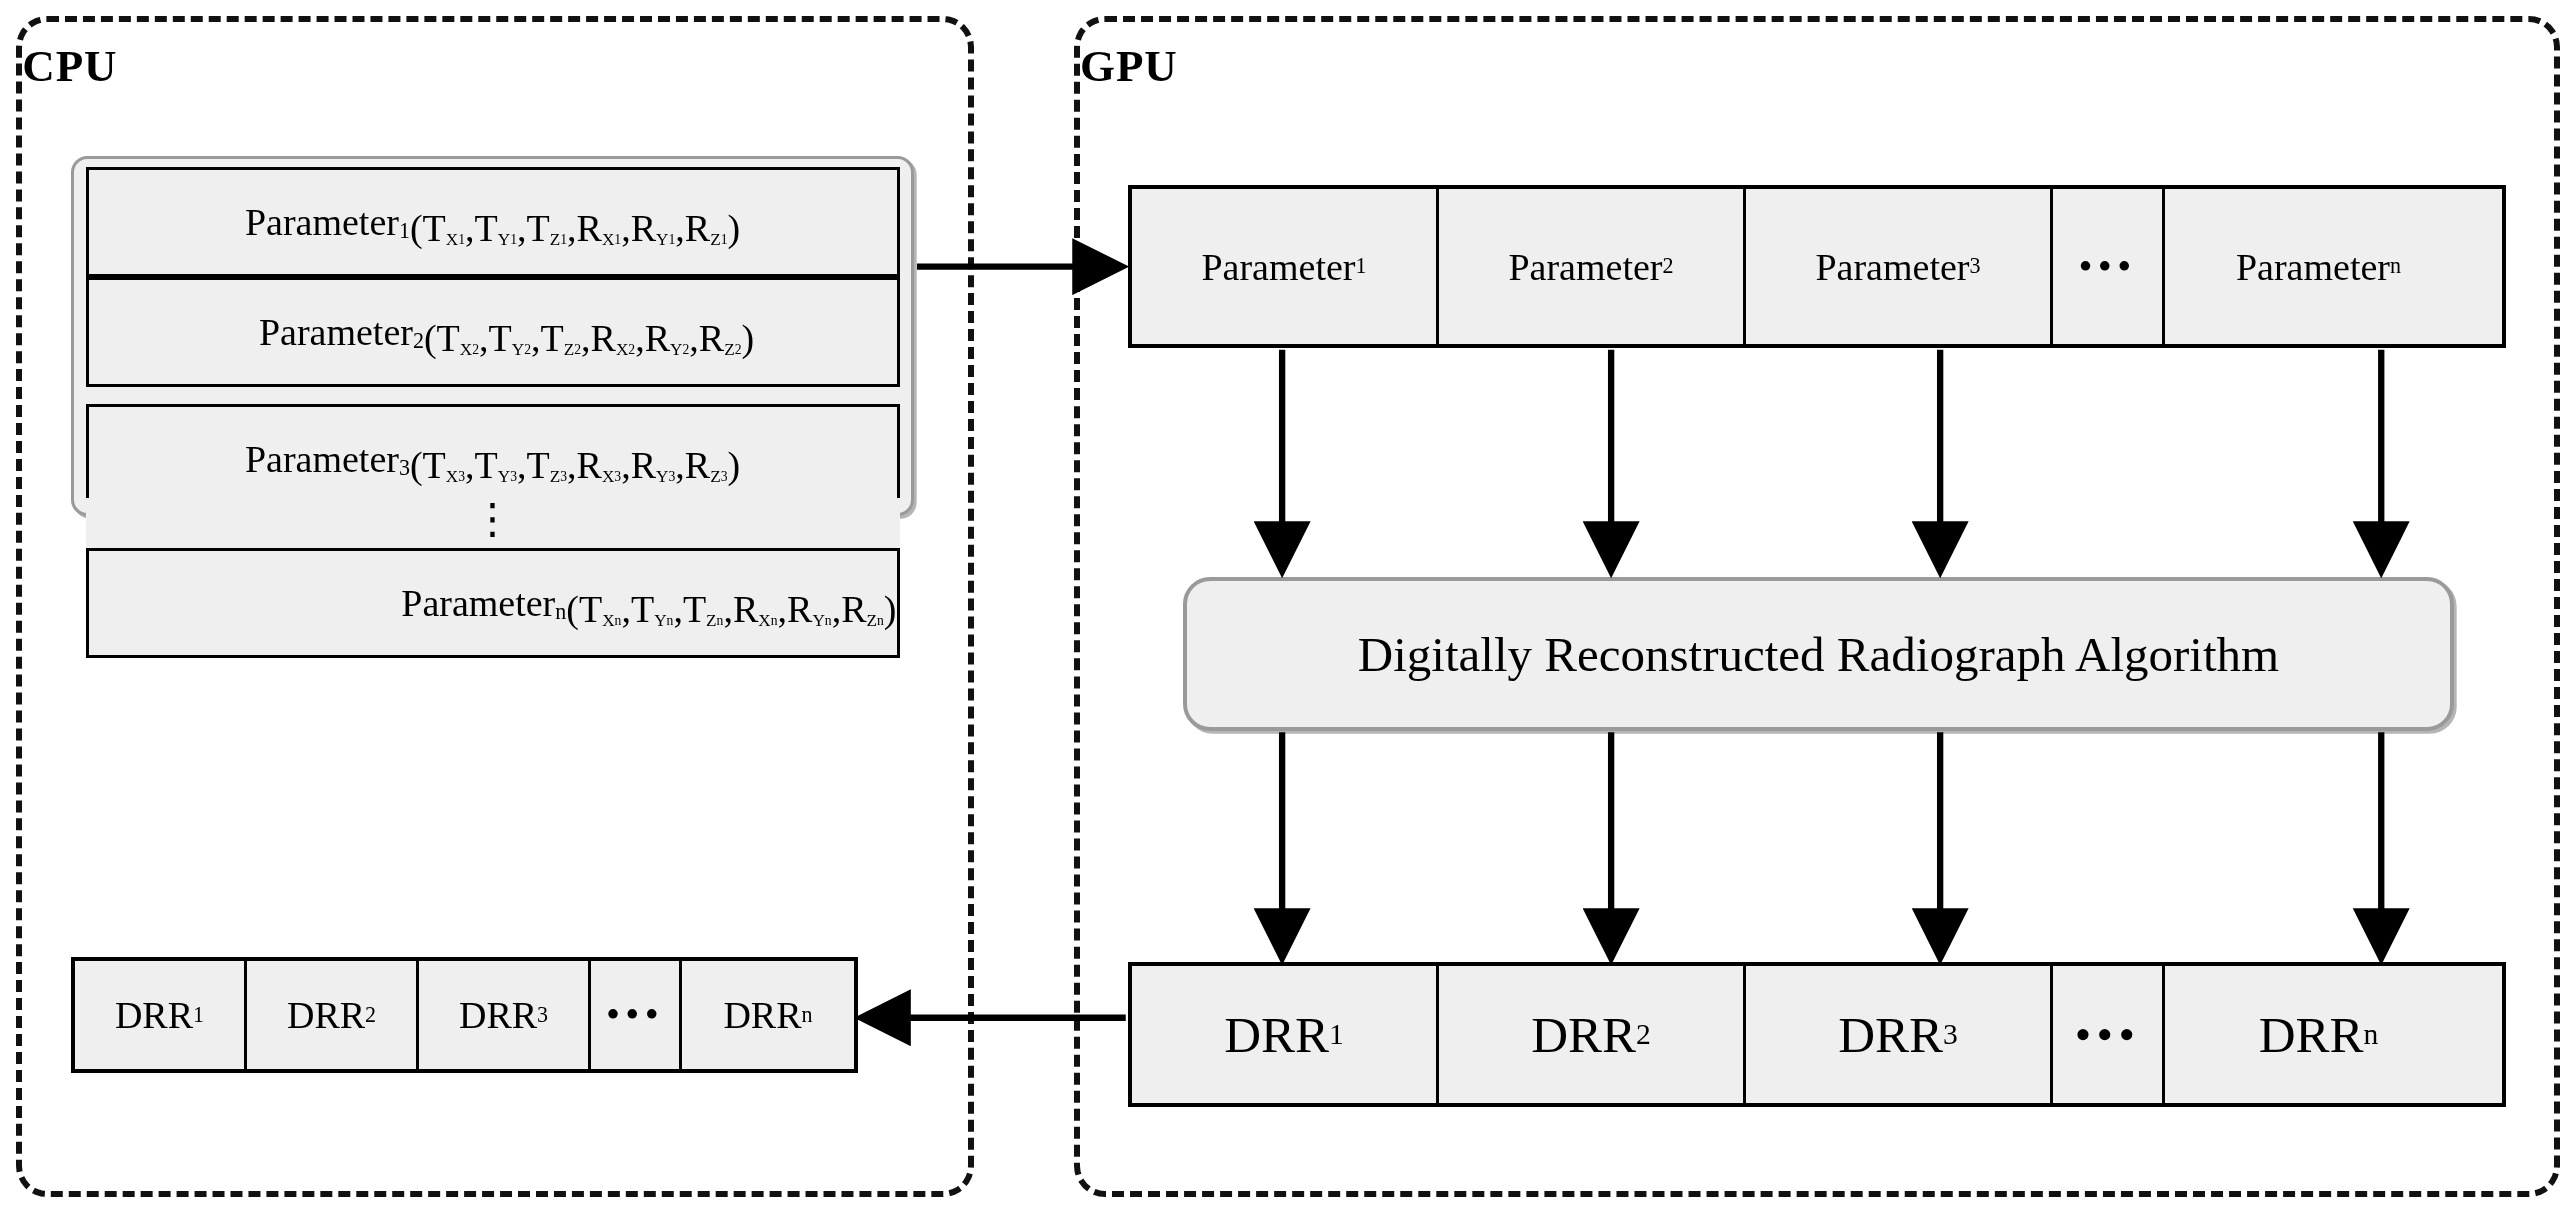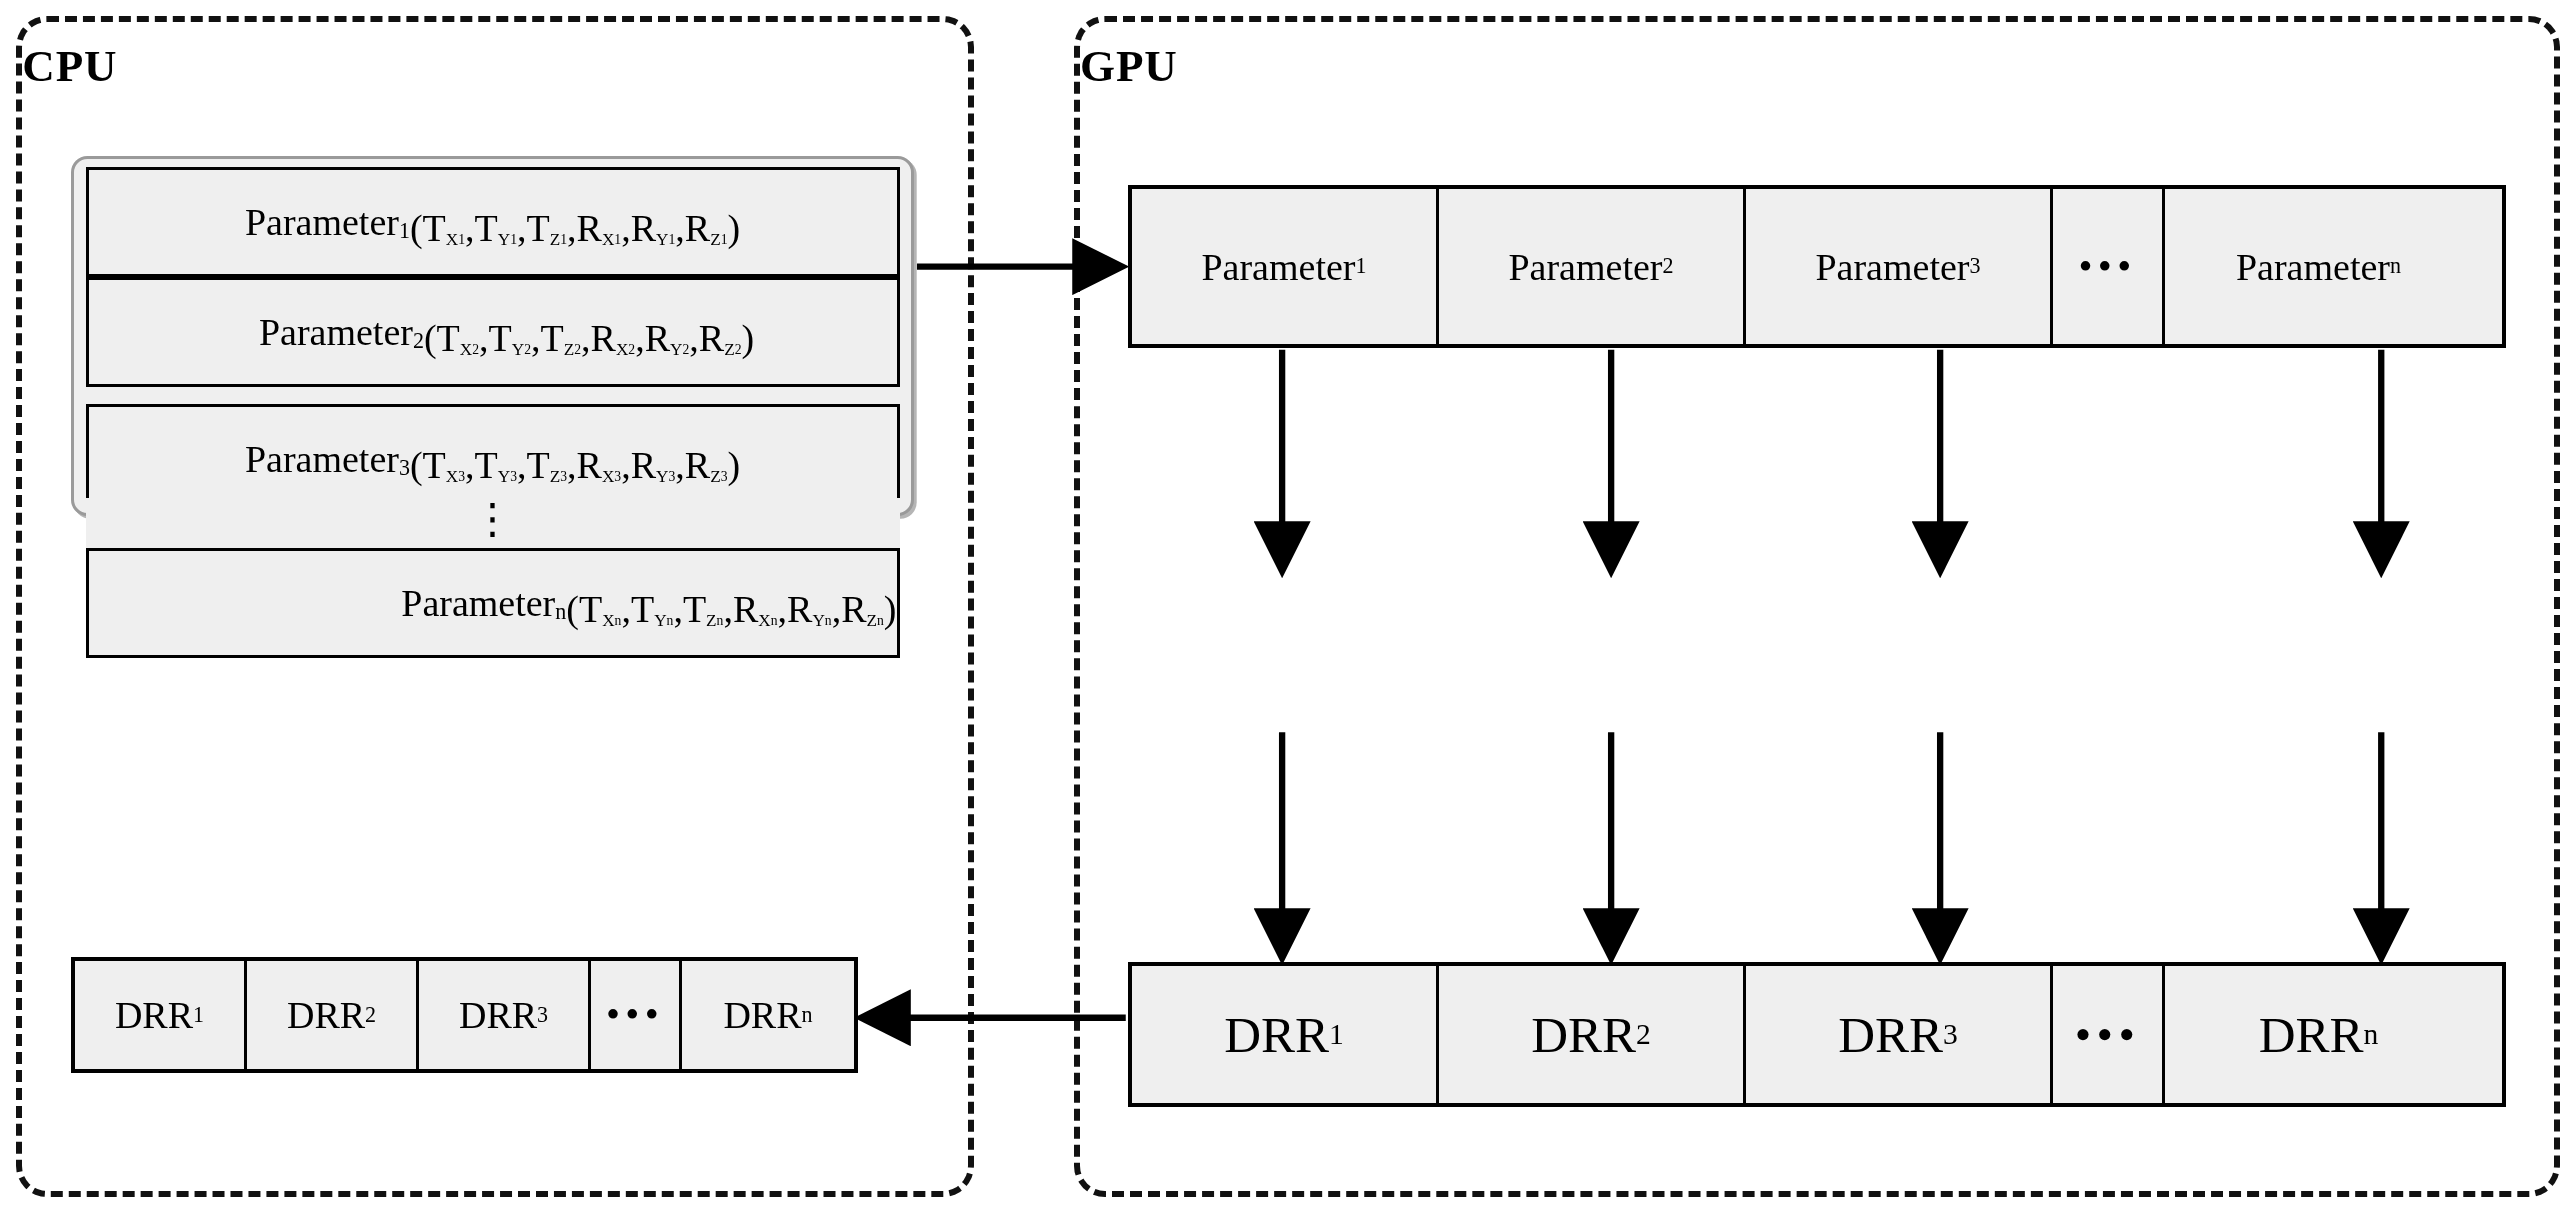--- a/index.html
+++ b/index.html
@@ -241,20 +241,23 @@
   <div class="strip" id="gpu-param-strip">
     <div class="cell wide">Parameter<span class="sub">1</span></div>
     <div class="cell wide">Parameter<span class="sub">2</span></div>
     <div class="cell wide">Parameter<span class="sub">3</span></div>
     <div class="cell dots">
       <span class="dots-glyph">•••</span>
     </div>
     <div class="cell wide">Parameter<span class="sub">n</span></div>
   </div>
 
+  <div id="drr-algo-box">
+    <span>Digitally Reconstructed Radiograph Algorithm</span>
+  </div>
 
   <div class="strip" id="gpu-drr-strip">
     <div class="cell wide">DRR<span class="sub">1</span></div>
     <div class="cell wide">DRR<span class="sub">2</span></div>
     <div class="cell wide">DRR<span class="sub">3</span></div>
     <div class="cell dots">
       <span class="dots-glyph">•••</span>
     </div>
     <div class="cell wide">DRR<span class="sub">n</span></div>
   </div>

